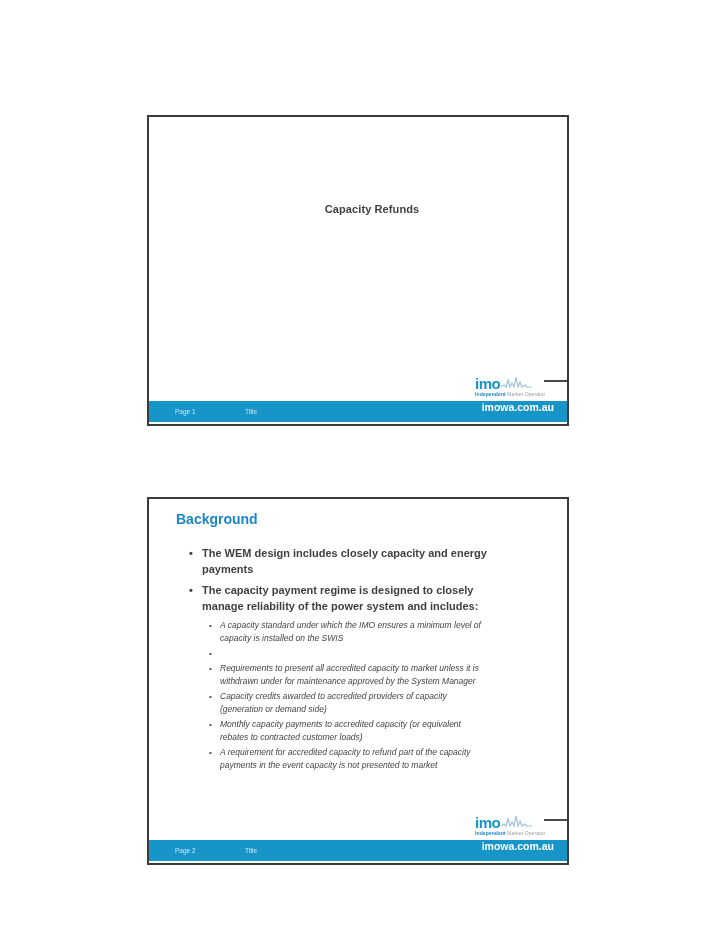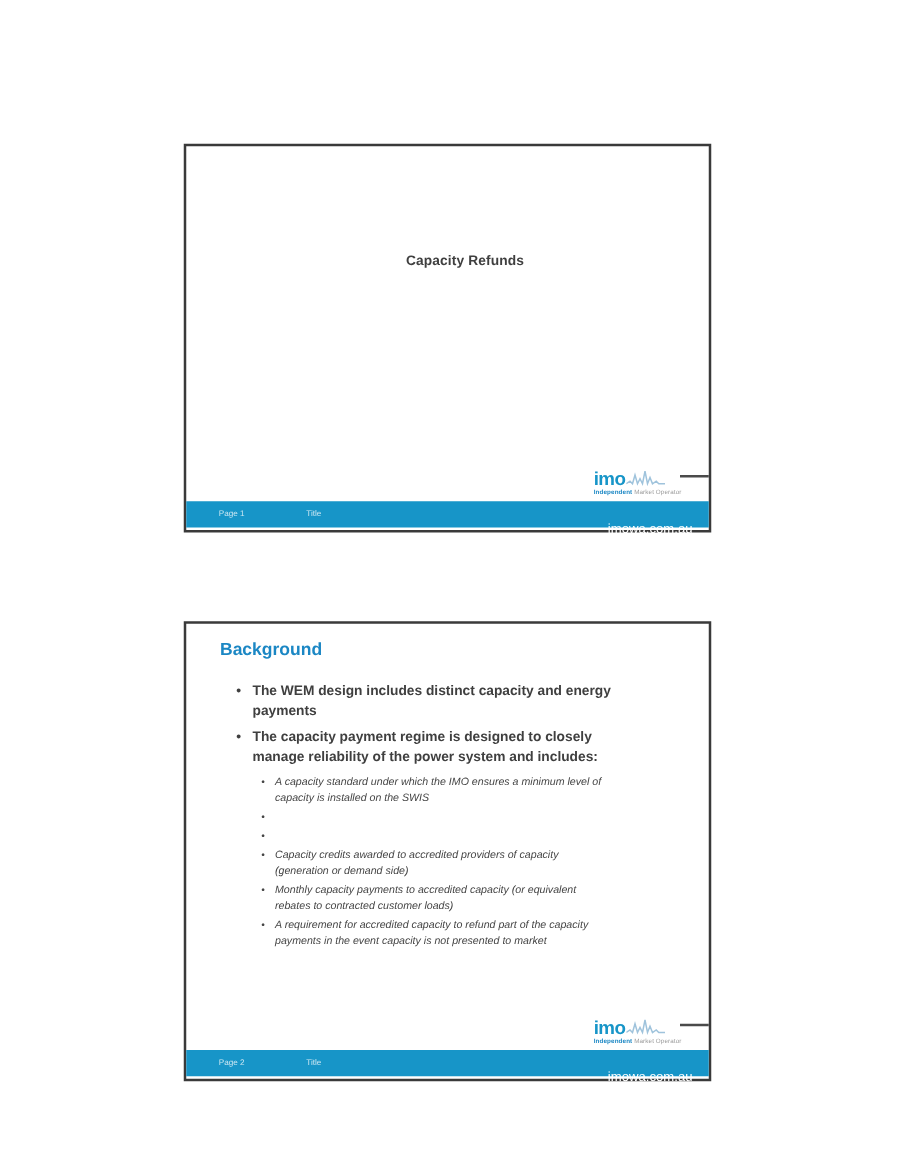--- a/index.html
+++ b/index.html
@@ -77,22 +77,22 @@
   }
   .footer-page {
     position: absolute; left: 26px; top: 7px;
     font-size: 6.5px; color: rgba(255,255,255,0.78);
   }
   .footer-doc-title {
     position: absolute; left: 96px; top: 7px;
     font-size: 6.5px; color: rgba(255,255,255,0.78);
   }
   .footer-url {
-    position: absolute; right: 13px; top: 16px;
-    font-size: 10.5px; font-weight: normal; color: #ffffff;
+    position: absolute; right: 13px; top: 0;
+    font-size: 10.5px; font-weight: bold; color: #ffffff;
   }
 
   
   .logo {
     position: absolute;
     right: 18px; bottom: 27px;
     width: 74px;
   }
   .logo-top { display: flex; align-items: flex-end; height: 14px; }
   .logo-imo {
@@ -146,38 +146,40 @@
       <span class="footer-url">imowa.com.au</span>
     </div>
   </div>
 
   <div class="slide slide-2">
     <div class="heading">Background</div>
 
     <div class="bullets">
         <div class="bullet level-1">
           <span class="marker">•</span>
-          <span class="btext">The WEM design includes distinct capacity and energy
+          <span class="btext">The WEM design includes closely capacity and energy
 payments</span>
         </div>
         <div class="bullet level-1">
           <span class="marker">•</span>
           <span class="btext">The capacity payment regime is designed to closely
 manage reliability of the power system and includes:</span>
         </div>
         <div class="bullet level-2">
           <span class="marker">•</span>
           <span class="btext">A capacity standard under which the IMO ensures a minimum level of
 capacity is installed on the SWIS</span>
         </div>
         <div class="bullet level-2">
           <span class="marker">•</span>
         </div>
         <div class="bullet level-2">
           <span class="marker">•</span>
+          <span class="btext">Requirements to present all accredited capacity to market unless it is
+withdrawn under for maintenance approved by the System Manager</span>
         </div>
         <div class="bullet level-2">
           <span class="marker">•</span>
           <span class="btext">Capacity credits awarded to accredited providers of capacity
 (generation or demand side)</span>
         </div>
         <div class="bullet level-2">
           <span class="marker">•</span>
           <span class="btext">Monthly capacity payments to accredited capacity (or equivalent
 rebates to contracted customer loads)</span>

